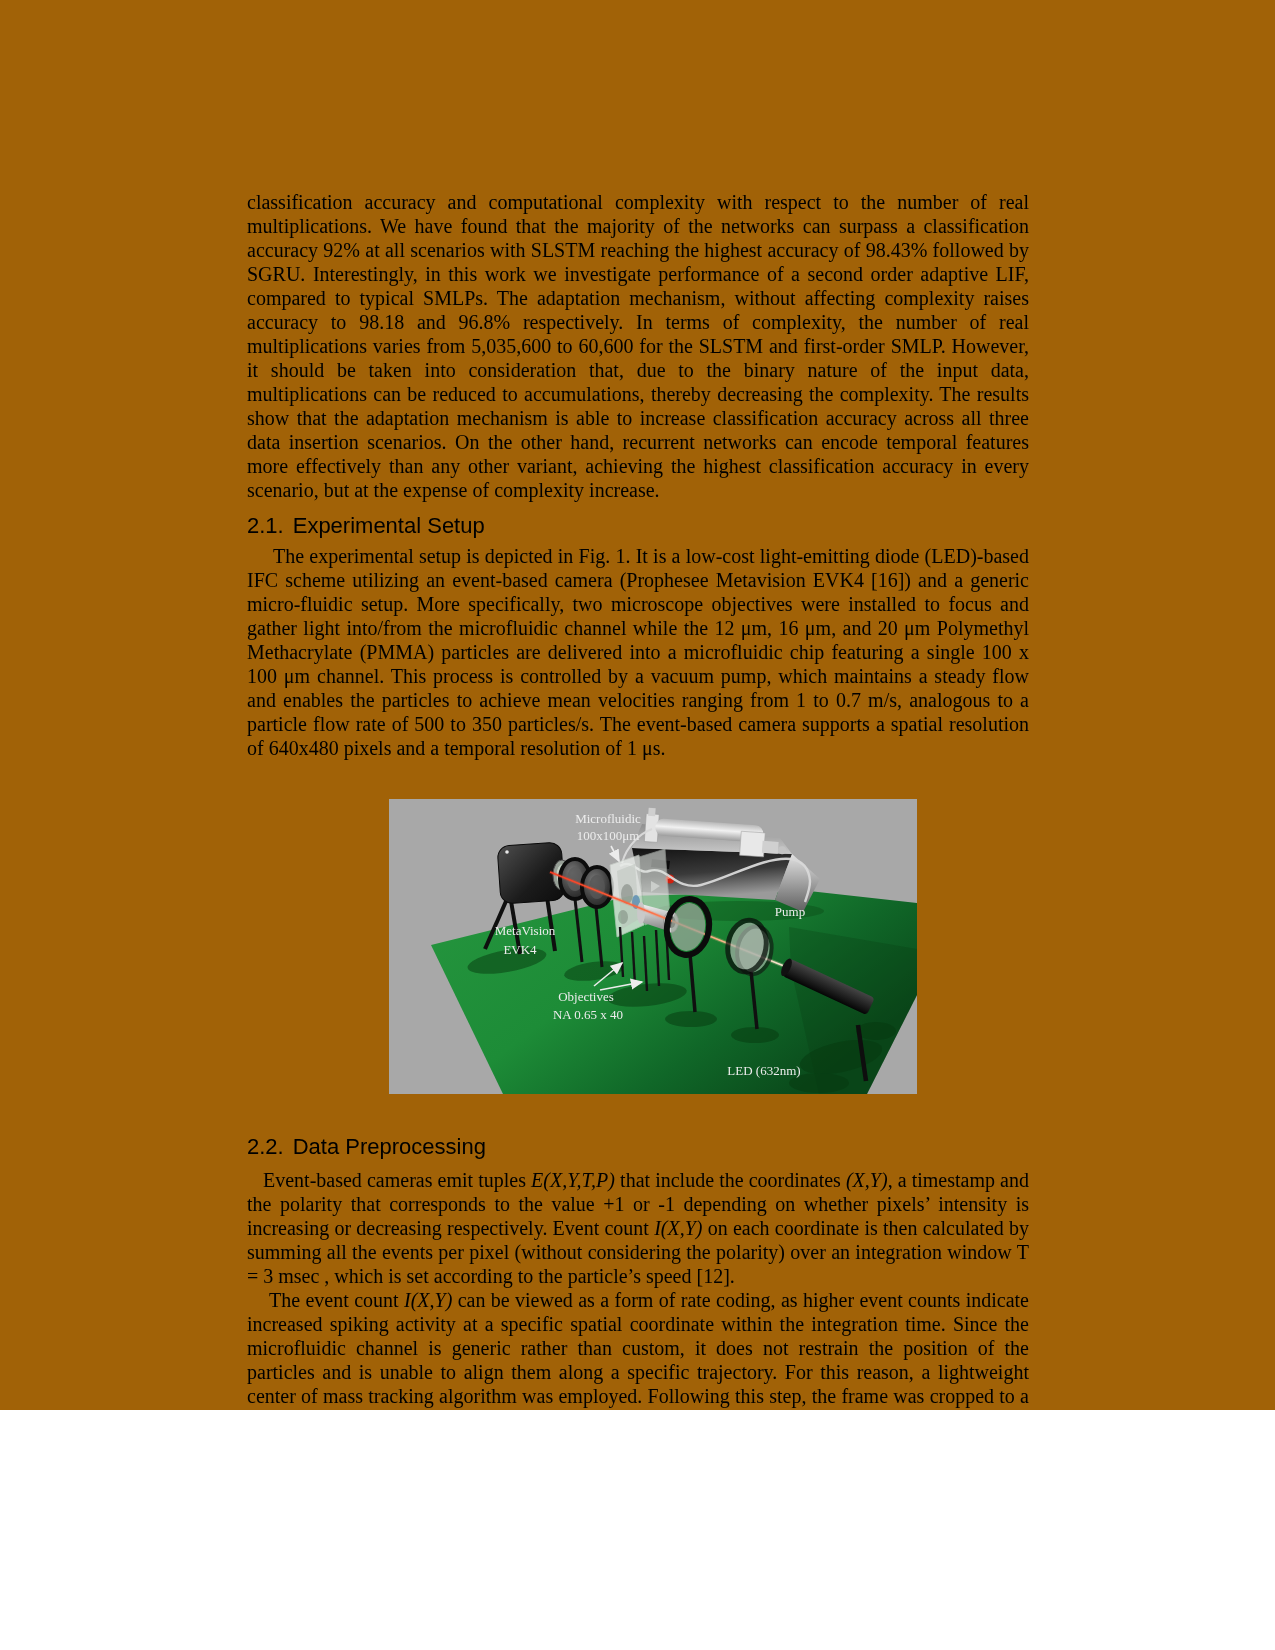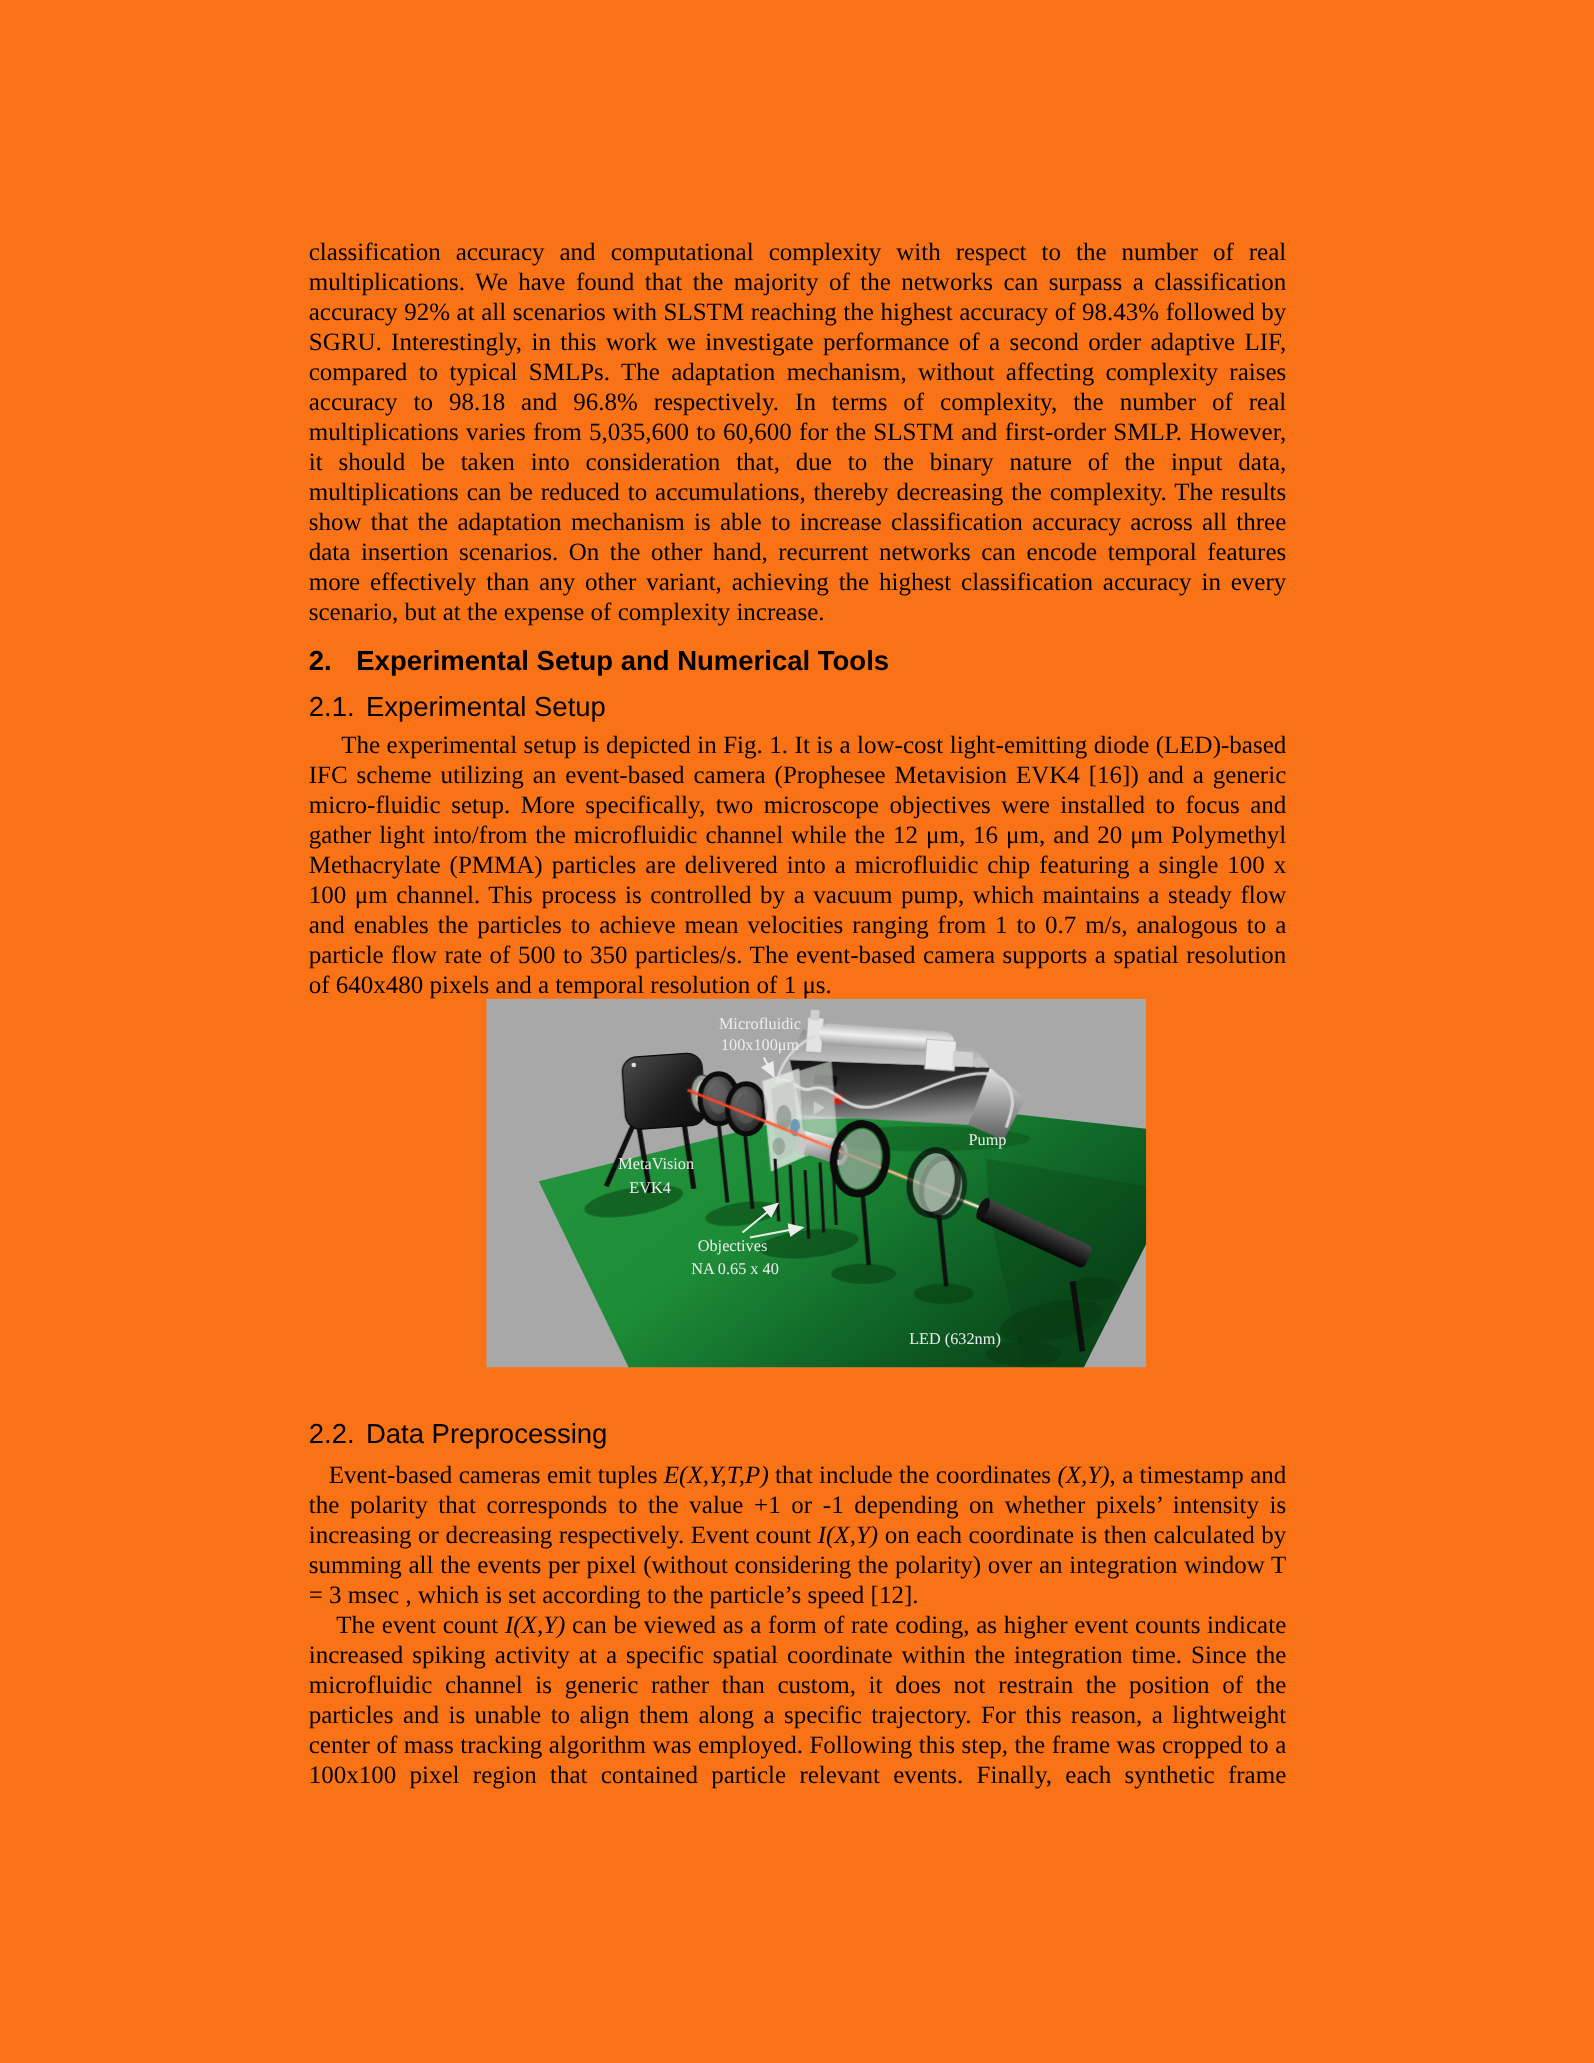--- a/index.html
+++ b/index.html
@@ -1,16 +1,16 @@
 <!DOCTYPE html>
 <html><head>
 <meta charset="utf-8">
 <style>
   html,body{margin:0;padding:0;background:#ffffff;}
-  .page{position:relative;width:1275px;height:1650px;background:#f97316;overflow:hidden;
+  .page{position:relative;width:1275px;height:1410px;background:#a16207;overflow:hidden;
         font-family:"Liberation Serif",serif;color:#000;}
   .colA{position:absolute;left:247px;top:190px;width:782px;}
   .colC{position:absolute;left:247px;top:1134px;width:782px;}
   p.body{font-family:"Liberation Serif",serif;font-size:20px;line-height:24px;
          text-align:justify;margin:0;color:#000;}
   p.body i{}
   .ind26{text-indent:26px}.ind16{text-indent:16px}.ind22{text-indent:22px}
   .lastjust{text-align-last:justify;}
   h2.s2{margin:14px 0 0 0;font-family:"Liberation Sans",sans-serif;
         font-weight:bold;font-size:22px;line-height:26px;color:#000;}
@@ -27,21 +27,20 @@
   .figlabel{font-family:"Liberation Serif",serif;font-size:13px;fill:#ececec;}
 </style>
 </head>
 <body>
 
 <div class="page">
 
   <div class="colA">
     <p class="body">classification accuracy and computational complexity with respect to the number of real multiplications. We have found that the majority of the networks can surpass a classification accuracy 92% at all scenarios with SLSTM reaching the highest accuracy of 98.43% followed by SGRU. Interestingly, in this work we investigate performance of a second order adaptive LIF, compared to typical SMLPs. The adaptation mechanism, without affecting complexity raises accuracy to 98.18 and 96.8% respectively. In terms of complexity, the number of real multiplications varies from 5,035,600 to 60,600 for the SLSTM and first-order SMLP. However, it should be taken into consideration that, due to the binary nature of the input data, multiplications can be reduced to accumulations, thereby decreasing the complexity. The results show that the adaptation mechanism is able to increase classification accuracy across all three data insertion scenarios. On the other hand, recurrent networks can encode temporal features more effectively than any other variant, achieving the highest classification accuracy in every scenario, but at the expense of complexity increase.</p>
 
-    <h2 class="s2"><span class="hnum">2.</span><span>Experimental Setup and Numerical Tools</span></h2>
 
     <h3 class="sub"><span class="hnum">2.1.</span><span>Experimental Setup</span></h3>
 
     <p class="body ind26" style="margin-top:5px">The experimental setup is depicted in Fig. 1. It is a low-cost light-emitting diode (LED)-based IFC scheme utilizing an event-based camera (Prophesee Metavision EVK4 [16]) and a generic micro-fluidic setup. More specifically, two microscope objectives were installed to focus and gather light into/from the microfluidic channel while the 12 μm, 16 μm, and 20 μm Polymethyl Methacrylate (PMMA) particles are delivered into a microfluidic chip featuring a single 100 x 100 μm channel. This process is controlled by a vacuum pump, which maintains a steady flow and enables the particles to achieve mean velocities ranging from 1 to 0.7 m/s, analogous to a particle flow rate of 500 to 350 particles/s. The event-based camera supports a spatial resolution of 640x480 pixels and a temporal resolution of 1 μs.</p>
   </div>
 
   <div class="fig">
     <svg width="528" height="295" viewBox="0 0 528 295">
       <defs>
         <linearGradient id="gGreen" x1="0" y1="0" x2="1" y2="0.55">

